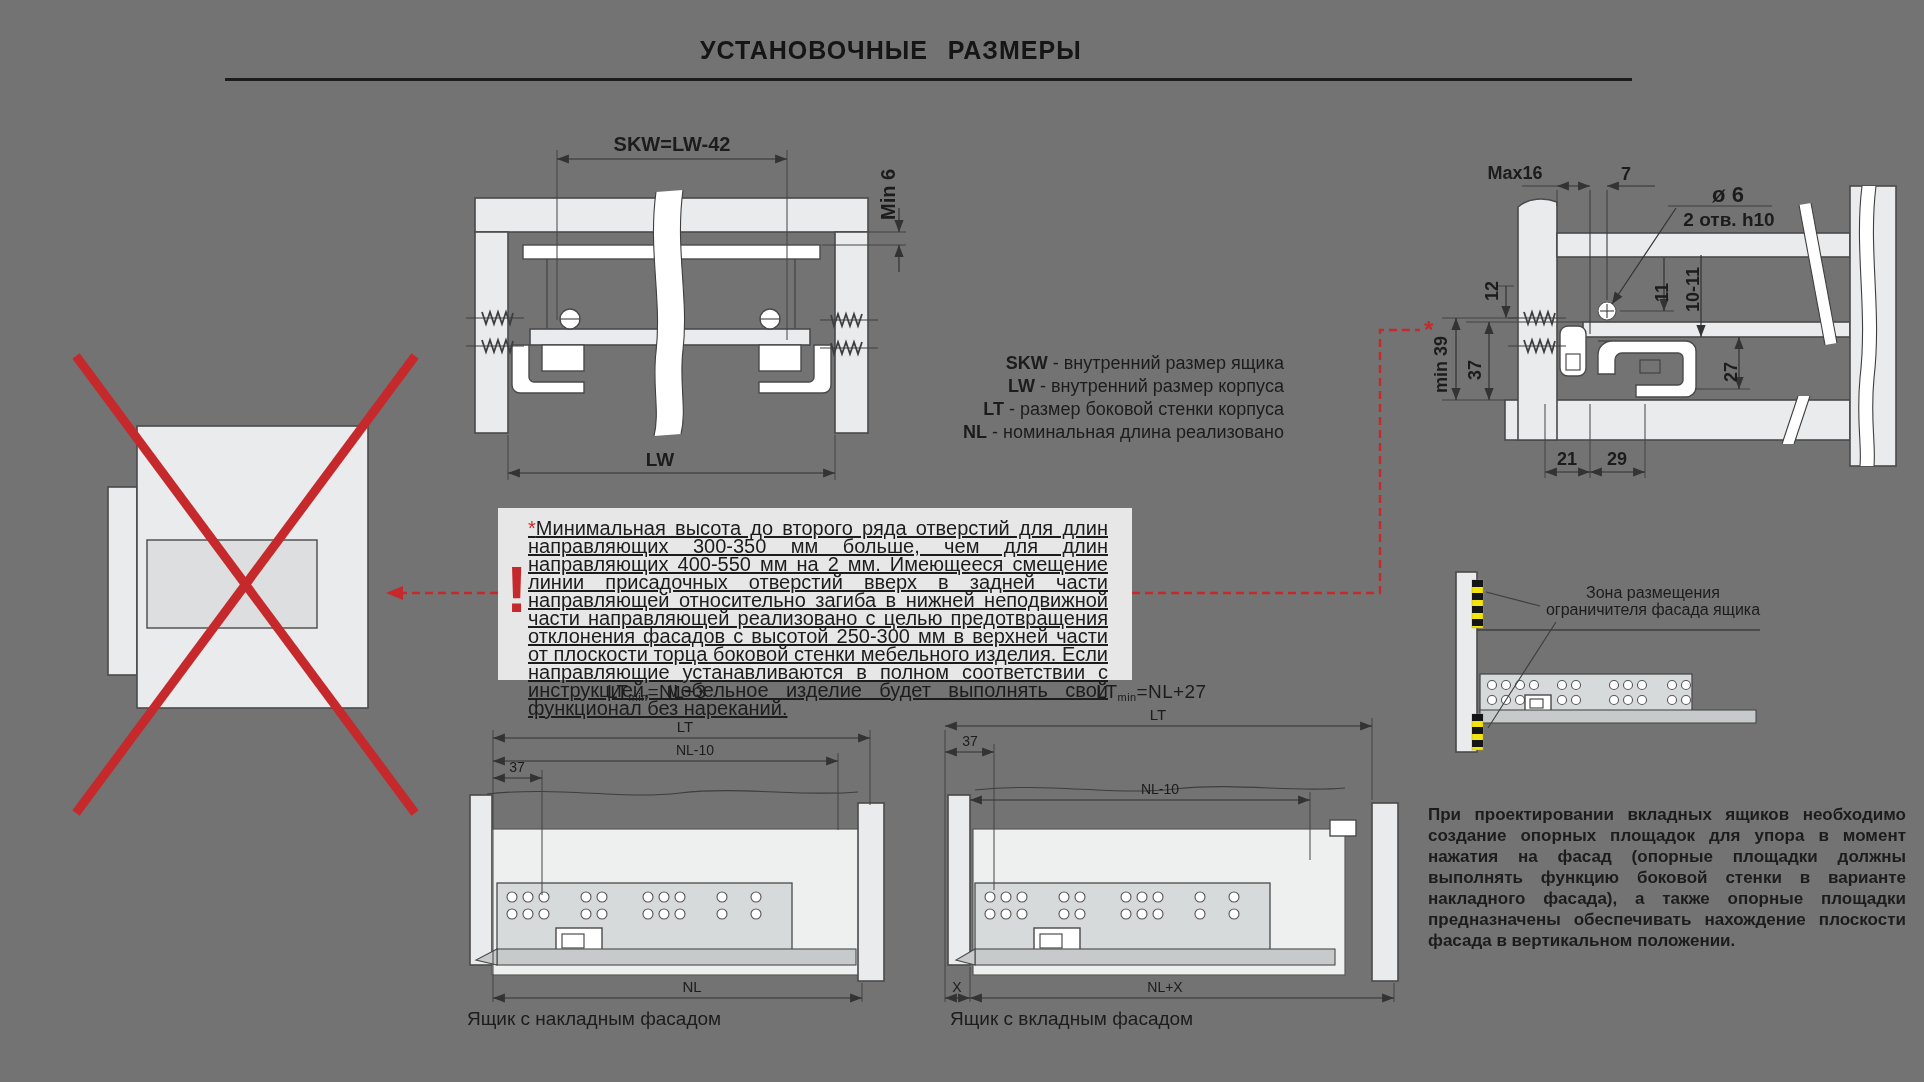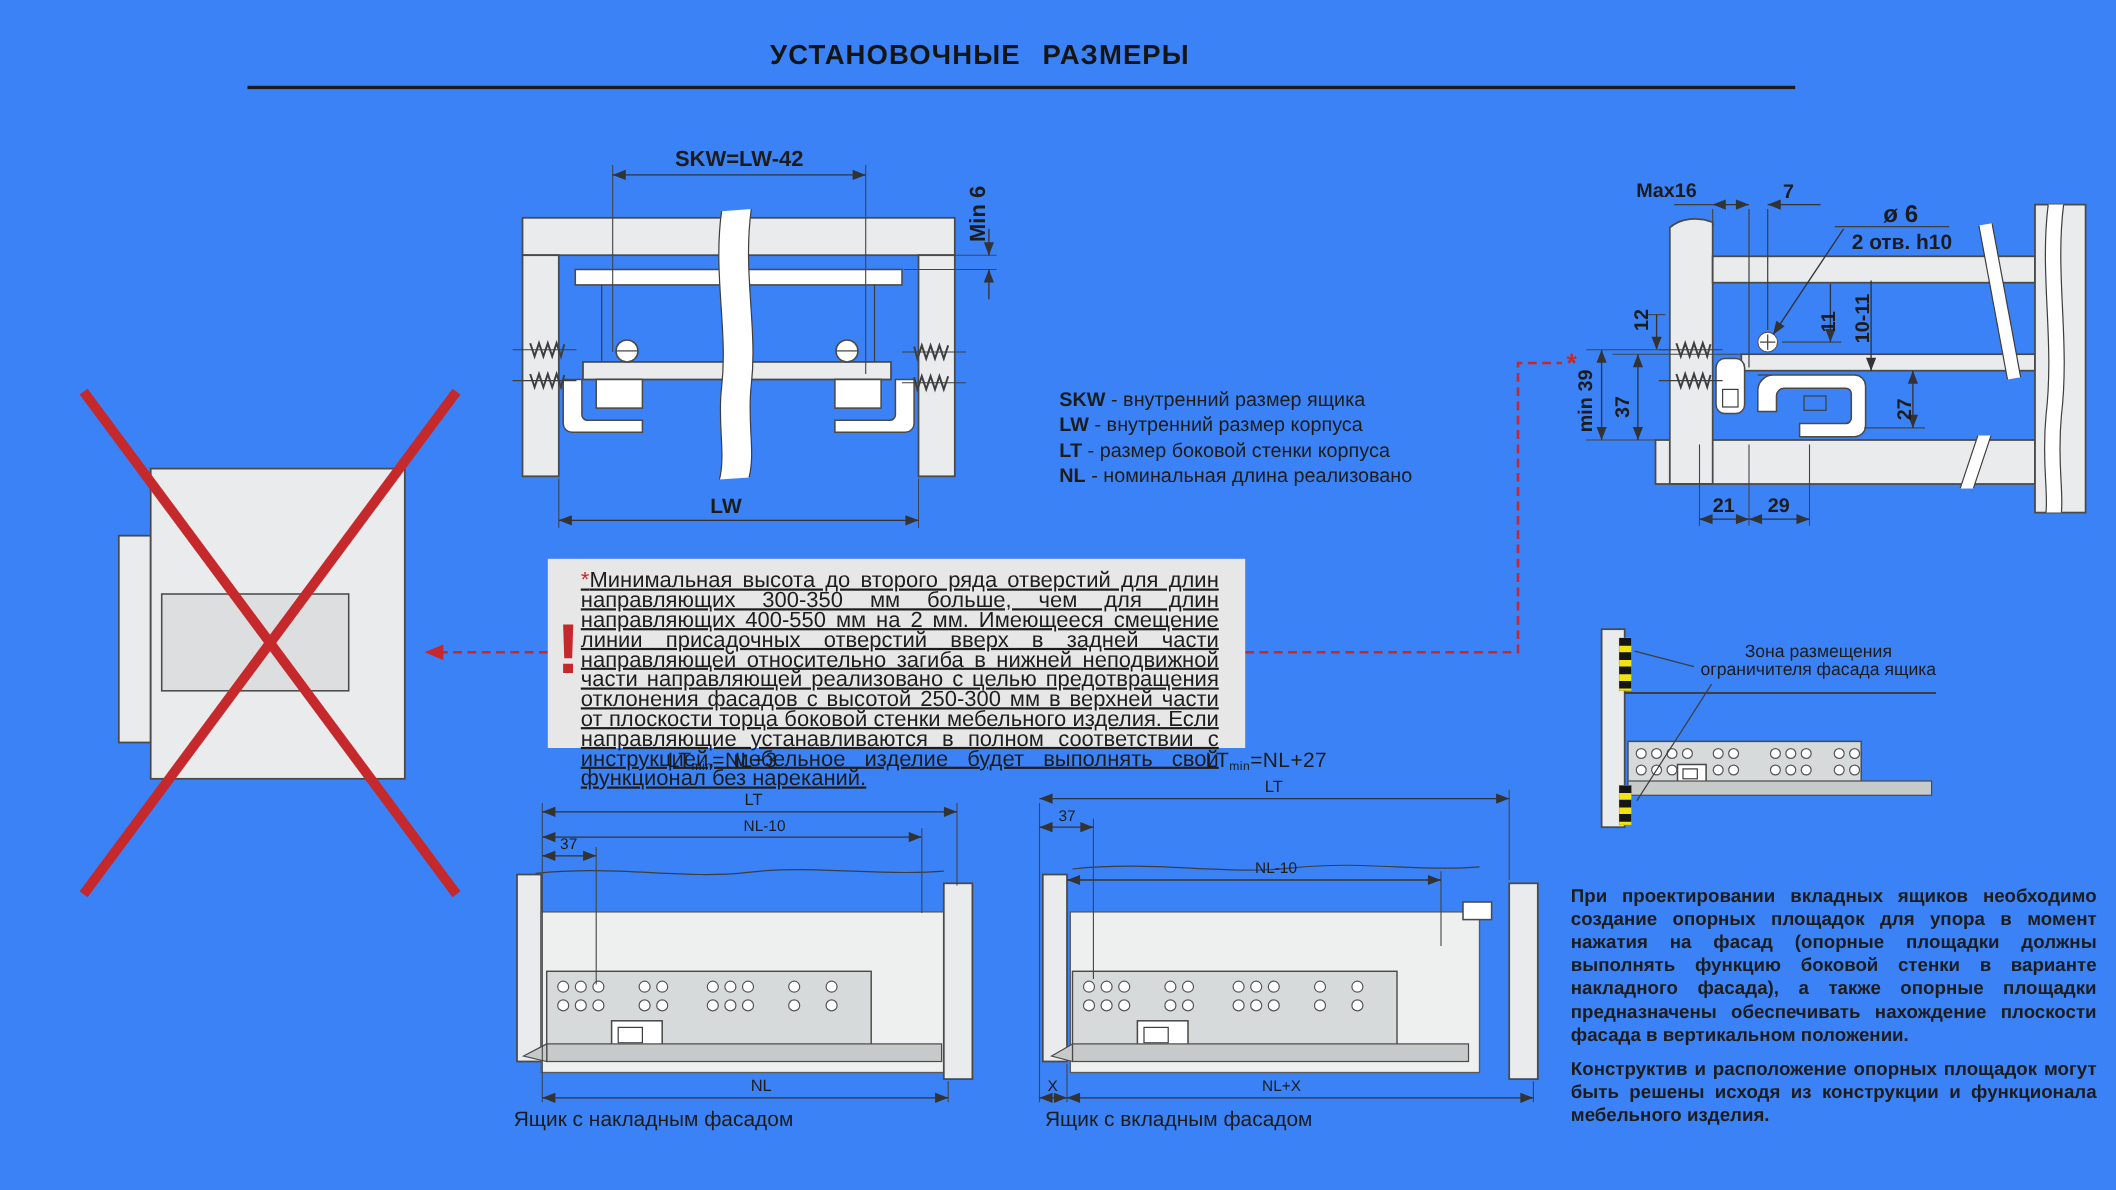--- a/index.html
+++ b/index.html
@@ -1,25 +1,25 @@
 <!DOCTYPE html>
 <html style="--red: #c6292b; --panel: #e9ebec; --rail: #d7dadb; --rail2: #c7cacb; --warnbg: #e7e7e7; --yellow: #f2e412; --line: #3e3e3e;"><head>
 <meta charset="utf-8">
 <style>
   :root{
     --red:#c6292b; --panel:#e9ebec; --rail:#d7dadb; --rail2:#c7cacb;
     --warnbg:#e7e7e7; --yellow:#f2e412; --line:#3e3e3e;
   }
   html,body{margin:0;padding:0;background:#fff;}
-  .stage{position:relative;width:1924px;height:1082px;background:#3b82f6;overflow:hidden;
+  .stage{position:relative;width:1924px;height:1082px;background:#737373;overflow:hidden;
          font-family:"Liberation Sans",sans-serif;color:#1c1c1c;}
   .abs{position:absolute;}
   .page-title{font-weight:bold;font-size:25px;letter-spacing:1px;word-spacing:12px;color:#151515;}
   .title-rule{height:3px;background:#1c1c1c;}
-  .defs{font-size:18px;line-height:23px;white-space:nowrap;}
+  .defs{font-size:18px;line-height:23px;white-space:nowrap;text-align:right;}
   .defs b{font-weight:bold;}
   .warn{background:var(--warnbg);width:634px;height:172px;}
   .warn .bang{position:absolute;left:8px;top:52px;color:var(--red);font-weight:bold;font-size:64px;line-height:60px;}
   .warn .body{display:block;padding:11px 24px 10px 30px;font-size:20px;line-height:18px;text-align:justify;text-decoration:underline;}
   .red{color:var(--red);}
   .formula{font-size:19px;white-space:nowrap;letter-spacing:.4px;}
   .formula sub{font-size:11px;vertical-align:-3px;}
   .caption{font-size:19px;white-space:nowrap;}
   .zonelabel{width:232px;text-align:center;font-size:16px;line-height:17px;}
   .notes{width:478px;font-size:17px;line-height:21px;text-align:justify;}
@@ -344,16 +344,15 @@
   <div class="abs caption" style="left:467px;top:1008px;">Ящик с накладным фасадом</div>
   <div class="abs caption" style="left:950px;top:1008px;">Ящик с вкладным фасадом</div>
 
   <div class="abs zonelabel" style="left:1537px;top:584px;">
     <div>Зона размещения</div>
     <div>ограничителя фасада ящика</div>
   </div>
 
   <div class="abs notes" style="left:1428px;top:804px;font-weight:bold;">
     <p>При проектировании вкладных ящиков необходимо создание опорных площадок для упора в момент нажатия на фасад (опорные площадки должны выполнять функцию боковой стенки в варианте накладного фасада), а также опорные площадки предназначены обеспечивать нахождение плоскости фасада в вертикальном положении.</p>
-    <p>Конструктив и расположение опорных площадок могут быть решены исходя из конструкции и функционала мебельного изделия.</p>
   </div>
 
 </div>
 
 </body></html>

